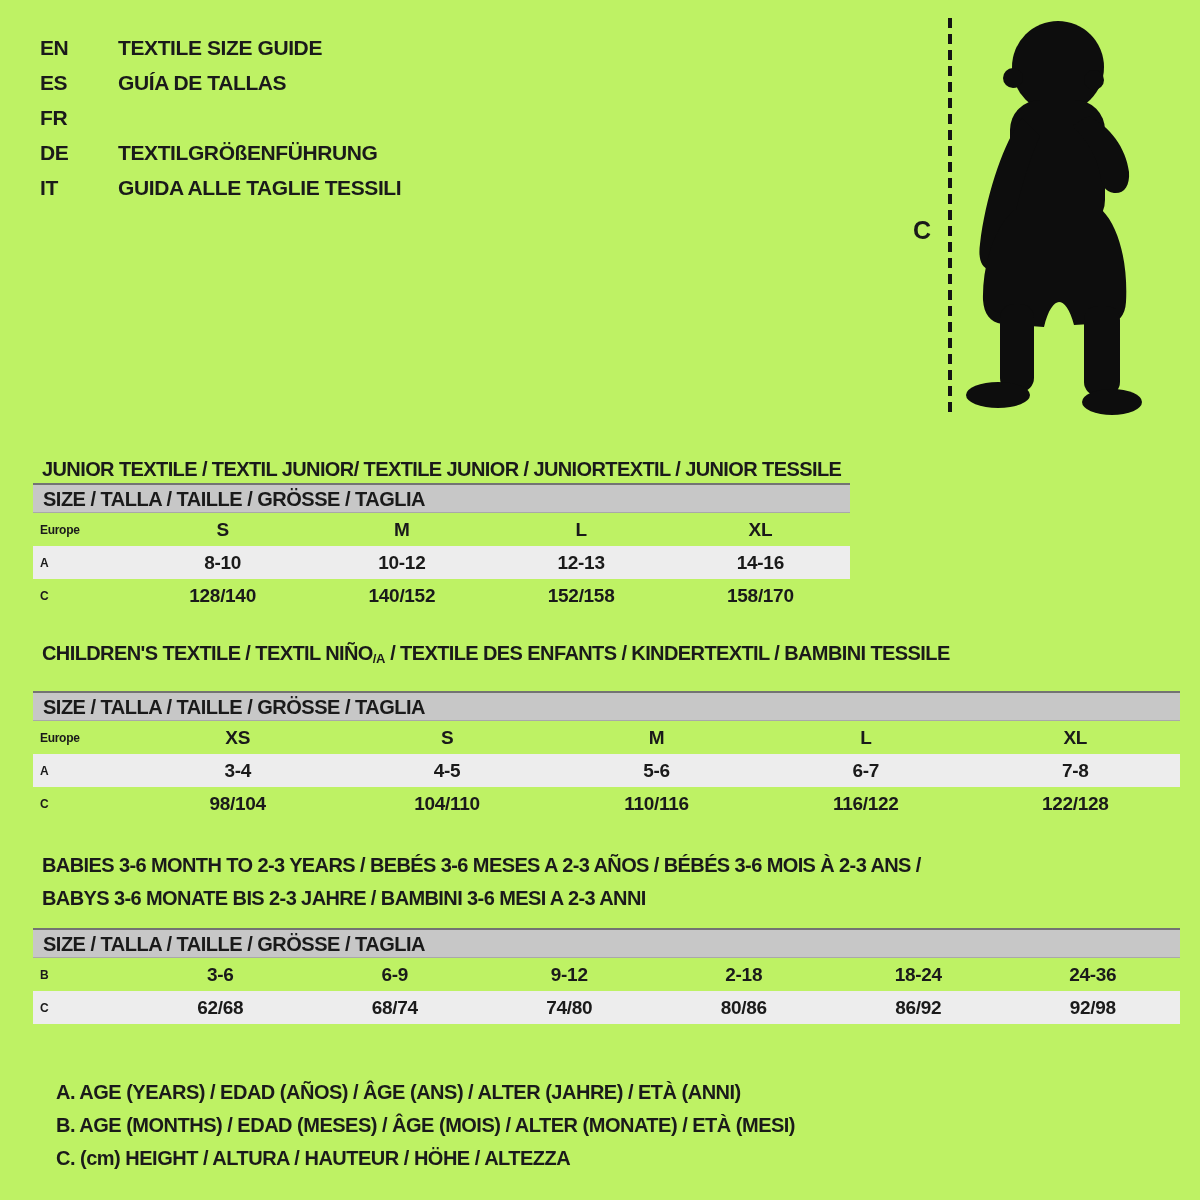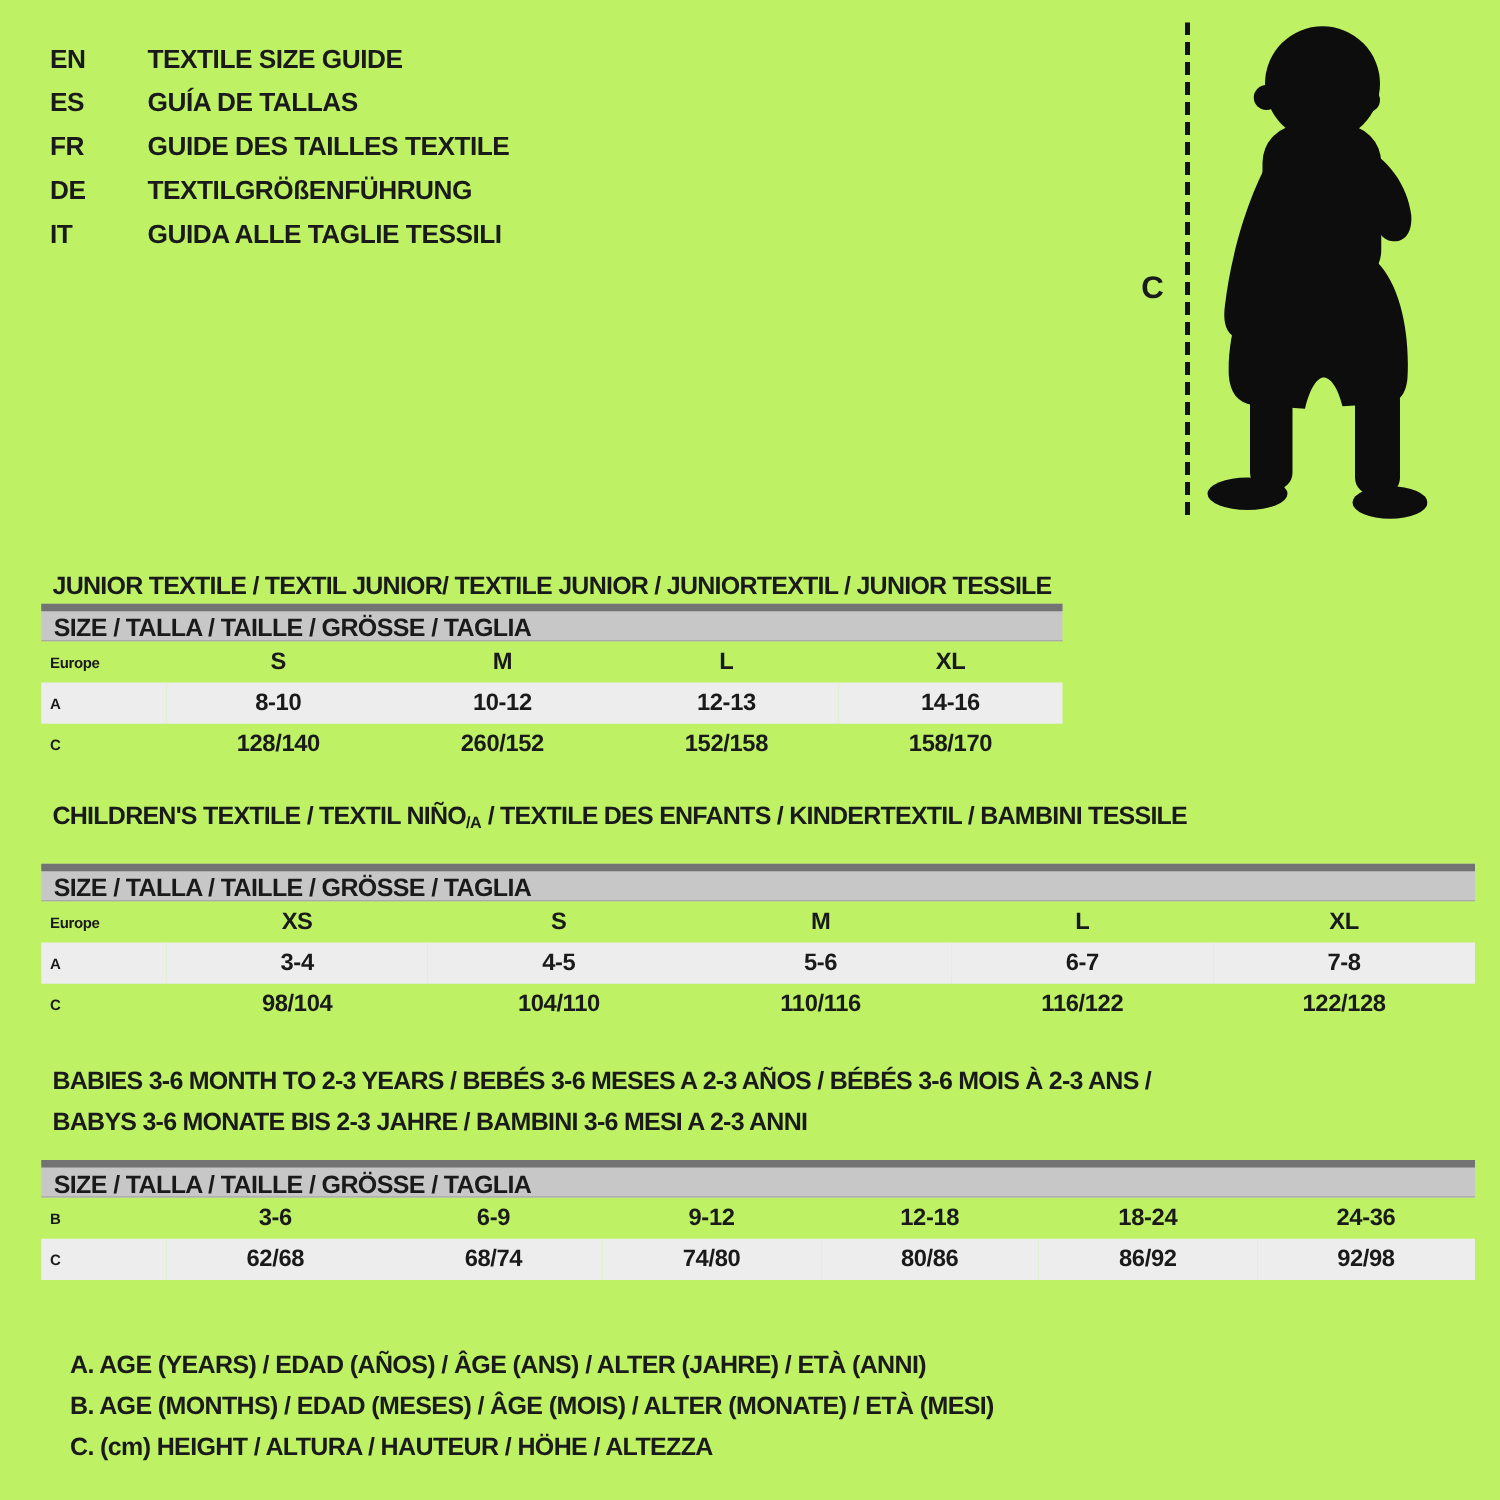--- a/index.html
+++ b/index.html
@@ -46,21 +46,21 @@
 
   
   .table-block { position:absolute; left:33px; }
   #junior-table-block { top:483px; width:817px; }
   #children-table-block { top:691px; width:1147px; }
   #babies-table-block { top:928px; width:1147px; }
 
   .size-bar {
     height:30px; line-height:29px; box-sizing:border-box;
     background:#c7c7c7;
-    border-top:6px solid #737373; border-bottom:1px solid #a9a9a9;
+    border-top:2px solid #737373; border-bottom:1px solid #a9a9a9;
     padding-left:10px;
     font-weight:700; font-size:20px; letter-spacing:-0.5px; white-space:nowrap;
   }
   .size-table { border-collapse:collapse; table-layout:fixed; width:100%; }
   .size-table td {
     height:33px; padding:0;
     font-weight:700; font-size:19px; letter-spacing:-0.3px;
     text-align:center; vertical-align:middle; white-space:nowrap;
   }
   .size-table td.rowlabel { text-align:left; padding-left:7px; font-size:12px; }
@@ -82,21 +82,20 @@
     <div class="lang-row">
       <span class="lang-code">EN</span>
       <span class="lang-label">TEXTILE SIZE GUIDE</span>
     </div>
     <div class="lang-row">
       <span class="lang-code">ES</span>
       <span class="lang-label">GUÍA DE TALLAS</span>
     </div>
     <div class="lang-row">
       <span class="lang-code">FR</span>
-      <span class="lang-label">GUIDE DES TAILLES TEXTILE</span>
     </div>
     <div class="lang-row">
       <span class="lang-code">DE</span>
       <span class="lang-label">TEXTILGRÖßENFÜHRUNG</span>
     </div>
     <div class="lang-row">
       <span class="lang-code">IT</span>
       <span class="lang-label">GUIDA ALLE TAGLIE TESSILI</span>
     </div>
   </div>
@@ -148,21 +147,21 @@
         <tr class="alt">
           <td class="rowlabel">A</td>
           <td>8-10</td>
           <td>10-12</td>
           <td>12-13</td>
           <td>14-16</td>
         </tr>
         <tr>
           <td class="rowlabel">C</td>
           <td>128/140</td>
-          <td>260/152</td>
+          <td>140/152</td>
           <td>152/158</td>
           <td>158/170</td>
         </tr>
       </tbody>
     </table>
   </div>
 
   <div class="section-title" id="children-title">
     <span>CHILDREN'S TEXTILE / TEXTIL NIÑO</span><sub>/A</sub><span> / TEXTILE DES ENFANTS / KINDERTEXTIL / BAMBINI TESSILE</span>
   </div>
@@ -221,21 +220,21 @@
           <col>
           <col>
           <col>
         </colgroup>
       <tbody>
         <tr>
           <td class="rowlabel">B</td>
           <td>3-6</td>
           <td>6-9</td>
           <td>9-12</td>
-          <td>12-18</td>
+          <td>2-18</td>
           <td>18-24</td>
           <td>24-36</td>
         </tr>
         <tr class="alt">
           <td class="rowlabel">C</td>
           <td>62/68</td>
           <td>68/74</td>
           <td>74/80</td>
           <td>80/86</td>
           <td>86/92</td>

